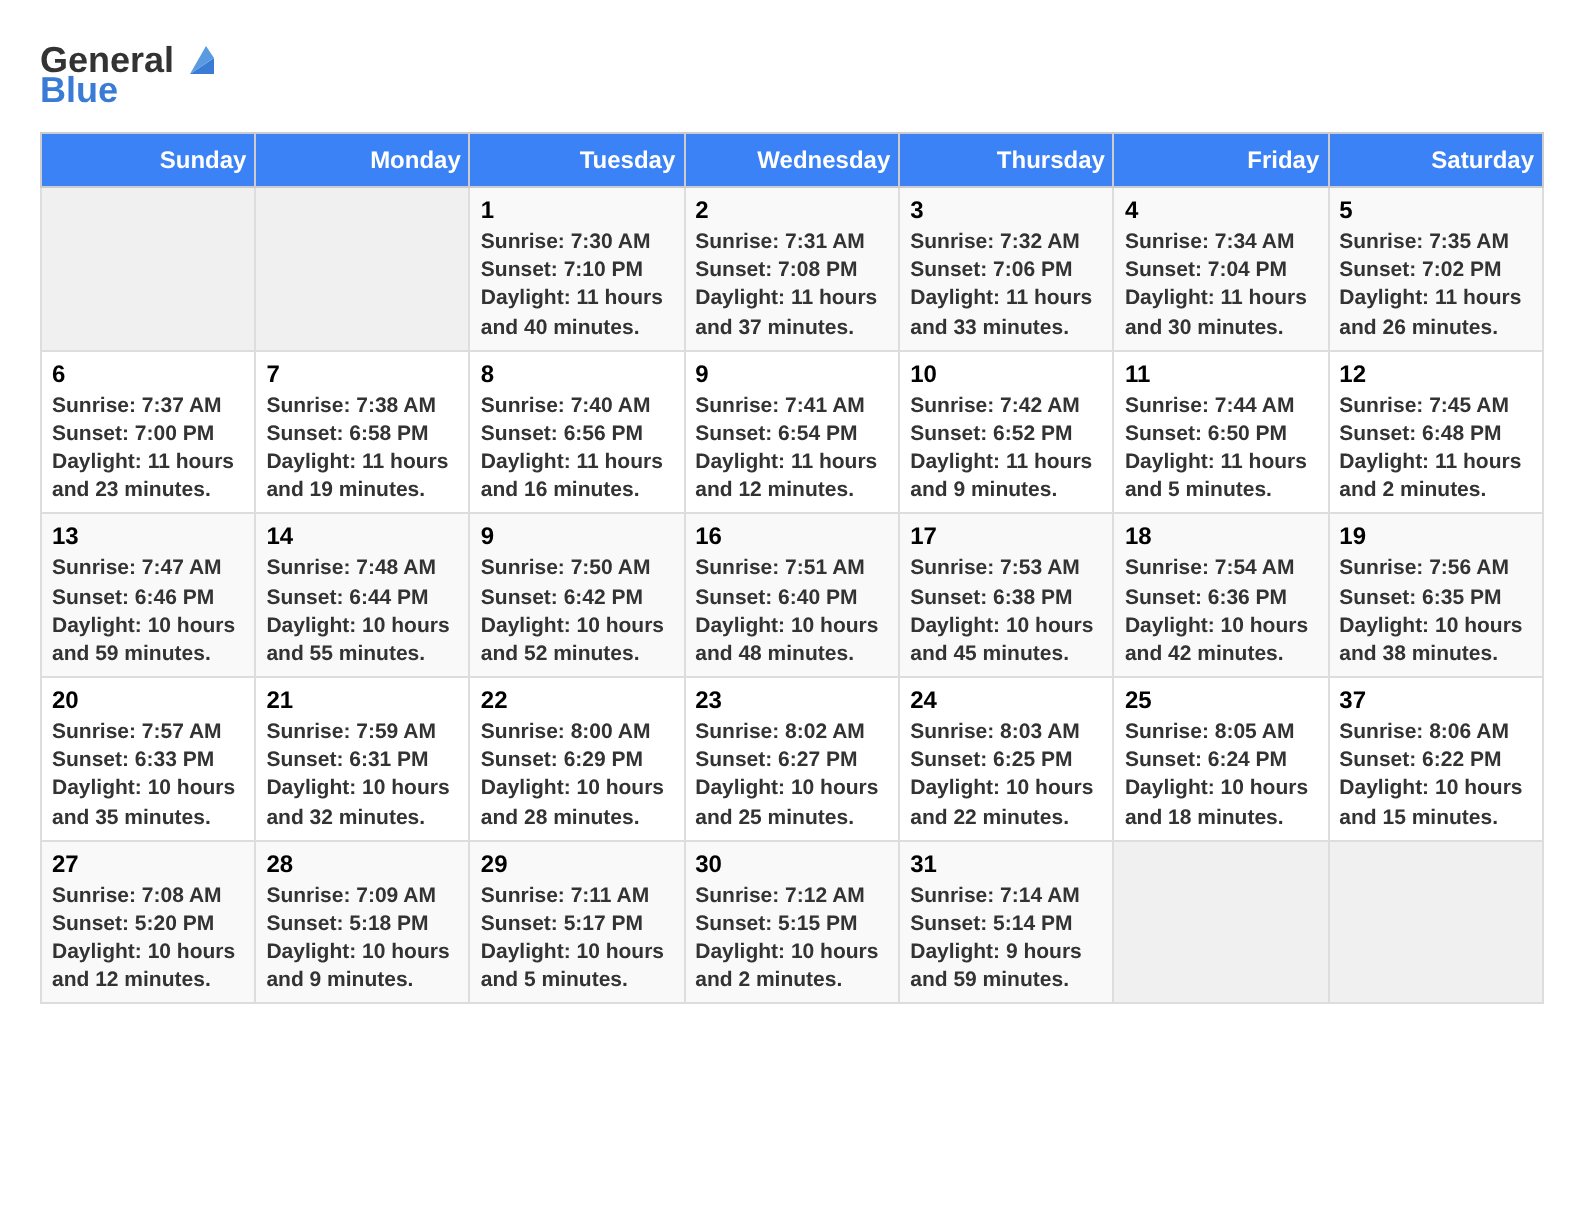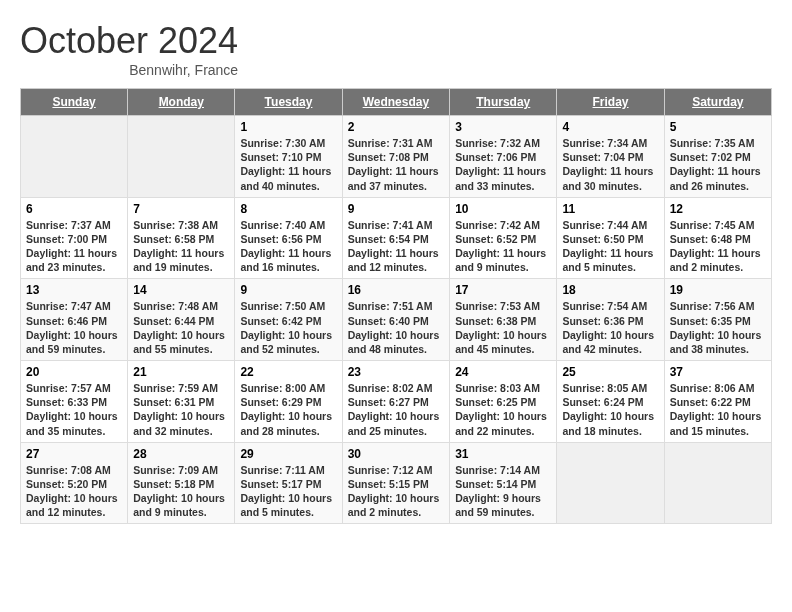--- a/index.html
+++ b/index.html
@@ -42,28 +42,27 @@
     .location {
       font-size: 14px;
       color: #555;
     }
     table {
       width: 100%;
       border-collapse: collapse;
       font-size: 11px;
     }
     thead tr th {
-      background-color: #737373;
+      background-color: #3b82f6;
       color: #fff;
       padding: 6px 4px;
-      text-align: center;
+      text-align: right;
       font-size: 12px;
       font-weight: bold;
       border: 1px solid #ccc;
-      text-decoration: underline;
     }
     tbody tr td {
       border: 1px solid #ddd;
       padding: 4px 5px;
       vertical-align: top;
       width: 108px;
       min-height: 70px;
       background: #fff;
     }
     tbody tr:nth-child(odd) td {
@@ -85,23 +84,31 @@
       font-weight: bold;
     }
     .empty-cell {
       background: #f0f0f0 !important;
     }
   </style>
 </head>
 <body>
 
 <div class="header">
-  <div class="title-area">
-    <div class="month-title">October 2024</div>
-    <div class="location">Bennwihr, France</div>
+  <div class="logo">
+    <div style="display:flex;flex-direction:column;align-items:flex-start;">
+      <div style="display:flex;align-items:center;">
+        <span class="logo-text-general">General</span>
+        <svg width="22" height="22" viewBox="0 0 22 22" style="margin-left:2px;margin-top:-2px;">
+          <polygon points="6,18 18,10 18,18" fill="#3a7bd5"></polygon>
+          <polygon points="6,18 14,4 18,10" fill="#5a9ae0"></polygon>
+        </svg>
+      </div>
+      <span class="logo-text-blue" style="margin-top:-6px;">Blue</span>
+    </div>
   </div>
 </div>
 
 <table>
   <thead>
     <tr>
     <th>Sunday</th>
         <th>Monday</th>
         <th>Tuesday</th>
         <th>Wednesday</th>

